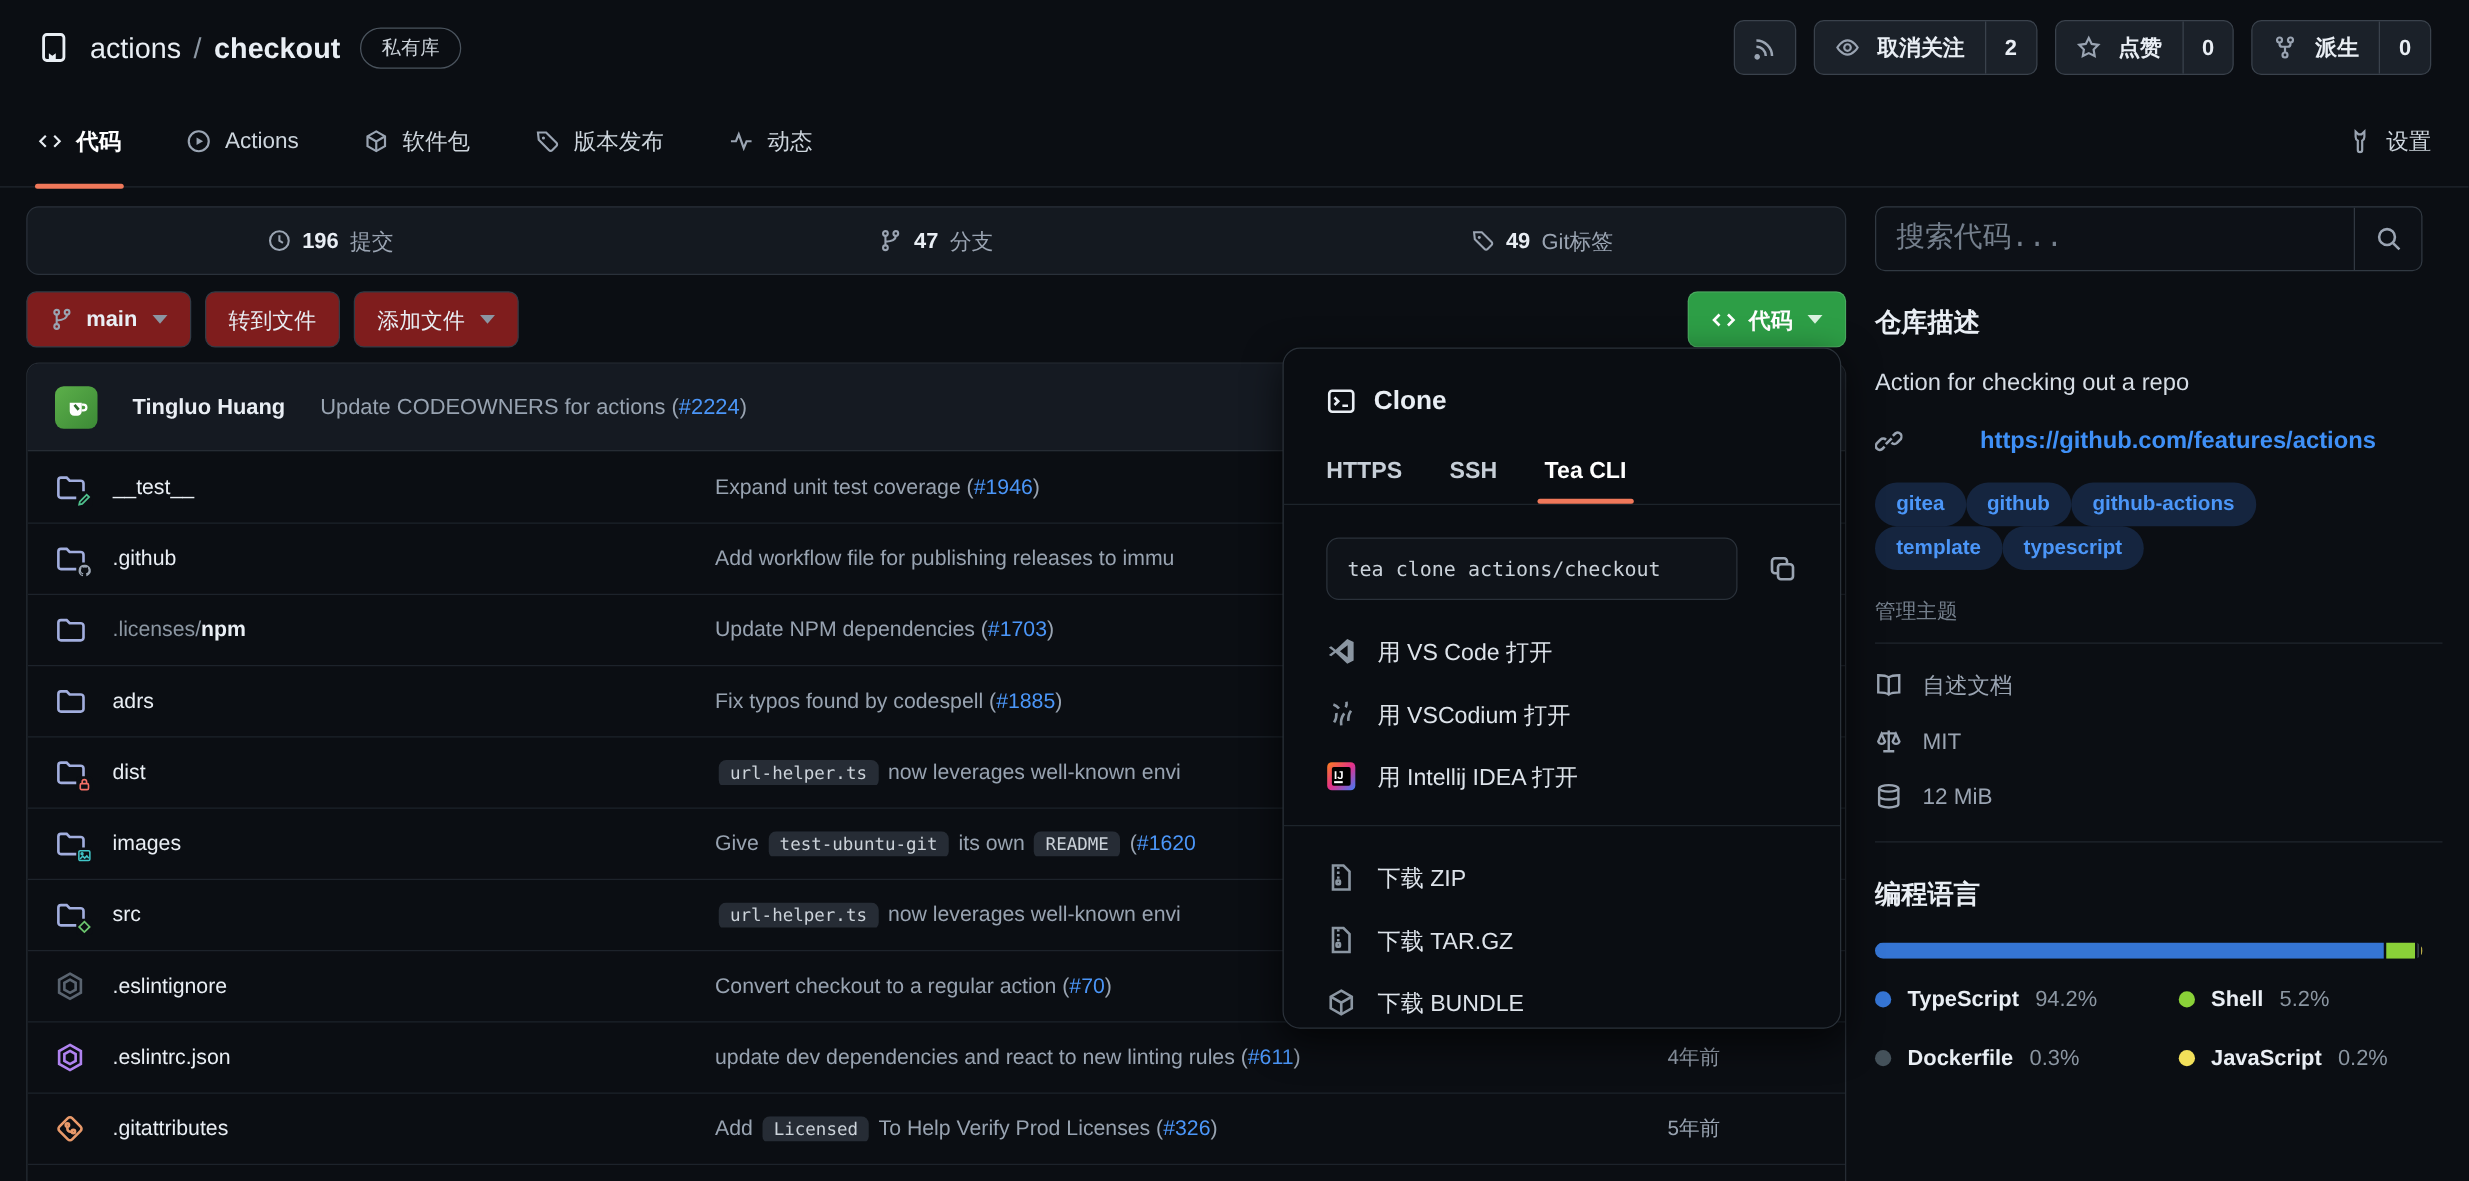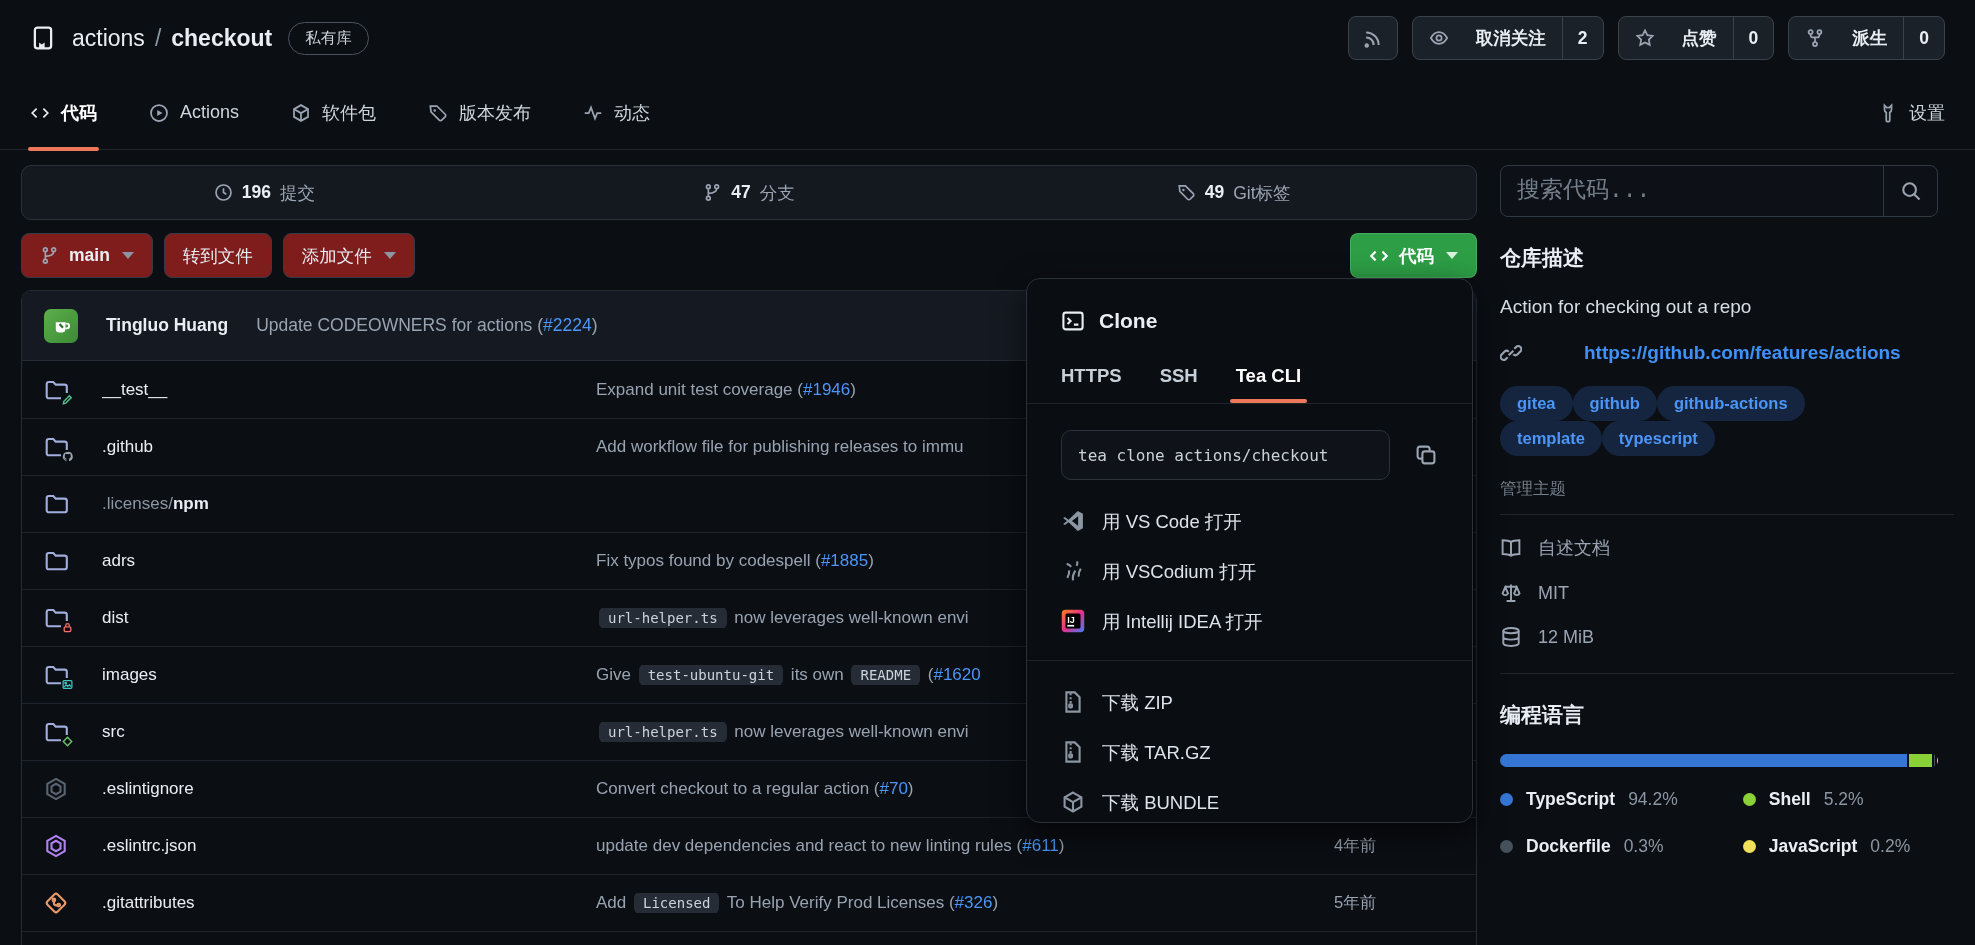--- a/index.html
+++ b/index.html
@@ -21,21 +21,21 @@
   .crumb .strong { font-weight:bold; }
   .badge-private {
     margin-left:16px; font-size:15.5px; color:#ccd3da;
     border:1px solid #4b545e; border-radius:999px; padding:5px 16px;
   }
   .top-actions { margin-left:auto; display:flex; gap:14px; }
   .tbtn {
     display:flex; align-items:stretch; background:#1b2129; border:1px solid #3a424c;
     border-radius:8px; overflow:hidden; height:44px; cursor:pointer;
   }
-  .tbtn .lab { display:flex; align-items:center; gap:27px; padding:0 16px; font-size:17.5px; font-weight:bold; color:#e9eef4; }
+  .tbtn .lab { display:flex; align-items:center; gap:14px; padding:0 16px; font-size:17.5px; font-weight:bold; color:#e9eef4; }
   .tbtn .cnt { display:flex; align-items:center; padding:0 15px; border-left:1px solid #3a424c; font-weight:bold; font-size:17.5px; }
   .tbtn .lab .ico { color:#9aa4b2; }
   .tbtn.icon-only { width:50px; justify-content:center; align-items:center; color:#9aa4b2; }
 
   
   .tabsbar { height:74px; display:flex; align-items:stretch; padding:0 30px; border-bottom:1px solid #20262e; }
   .tabs-left { display:flex; gap:52px; }
   .tab { position:relative; display:flex; align-items:center; gap:11px; font-size:18px; color:#cdd5dd; cursor:pointer; }
   .tab .ico { color:#9aa4b2; }
   .tab.active { color:#ffffff; font-weight:bold; }
@@ -73,21 +73,21 @@
   .ftable { border:1px solid #262c34; border-radius:10px; overflow:hidden; background:#0b0e13; }
   .commit-row {
     height:70px; background:#151a22; display:flex; align-items:center;
     padding:0 30px 0 22px; gap:28px; border-bottom:1px solid #262c34;
   }
   .avatar { width:34px; height:34px; border-radius:7px; background:linear-gradient(135deg,#5caf4a,#3c8a36); display:flex; align-items:center; justify-content:center; cursor:pointer; }
   .commit-row .author { font-weight:bold; font-size:17.5px; color:#e9eef4; cursor:pointer; }
   .commit-msg { color:#98a3b1; font-size:17.5px; white-space:nowrap; overflow:hidden; }
   .frow {
     height:57px; display:grid; grid-template-columns:34px 470px 1fr 112px;
-    column-gap:24px; align-items:center; padding:0 30px 0 22px;
+    column-gap:12px; align-items:center; padding:0 30px 0 22px;
     border-top:1px solid #1d232b;
   }
   .frow:first-child { border-top:none; }
   .fname { font-size:17px; color:#e9eef4; white-space:nowrap; overflow:hidden; cursor:pointer; }
   .fname .pfx { color:#8b96a2; }
   .fname .base { font-weight:bold; }
   .fmsg { font-size:17px; color:#98a3b1; white-space:nowrap; overflow:hidden; }
   .fage { text-align:left; color:#98a3b1; font-size:16.5px; white-space:nowrap; }
   .seg-link, a.lnk { color:#4b96f8; text-decoration:none; cursor:pointer; }
   .seg-code {
@@ -387,20 +387,21 @@
     <span class="fmsg"><span class="seg-text">Add workflow file for publishing releases to immu</span></span>
     <span class="fage"></span>
           </div>
           <div class="frow">
             <span class="ficon">
               <svg width="24" height="24" viewBox="0 0 16 16" fill="none" stroke="currentColor" stroke-width="1.4">
                 <path d="M1.8 4.1c0-.8.6-1.4 1.4-1.4h3l1.6 1.7h5.9c.8 0 1.5.6 1.5 1.4v6.3c0 .8-.7 1.4-1.5 1.4H3.2c-.8 0-1.4-.6-1.4-1.4z"></path>
               </svg>
             </span>
     <span class="fname"><span class="pfx">.licenses/</span><span class="base" style="font-weight:bold">npm</span></span>
+    <span class="fmsg"><span class="seg-text">Update NPM dependencies (</span><a class="seg-link">#1703</a><span class="seg-text">)</span></span>
     <span class="fage"></span>
           </div>
           <div class="frow">
             <span class="ficon">
               <svg width="24" height="24" viewBox="0 0 16 16" fill="none" stroke="currentColor" stroke-width="1.4">
                 <path d="M1.8 4.1c0-.8.6-1.4 1.4-1.4h3l1.6 1.7h5.9c.8 0 1.5.6 1.5 1.4v6.3c0 .8-.7 1.4-1.5 1.4H3.2c-.8 0-1.4-.6-1.4-1.4z"></path>
               </svg>
             </span>
     <span class="fname"><span class="base" style="font-weight:normal">adrs</span></span>
     <span class="fmsg"><span class="seg-text">Fix typos found by codespell (</span><a class="seg-link">#1885</a><span class="seg-text">)</span></span>

